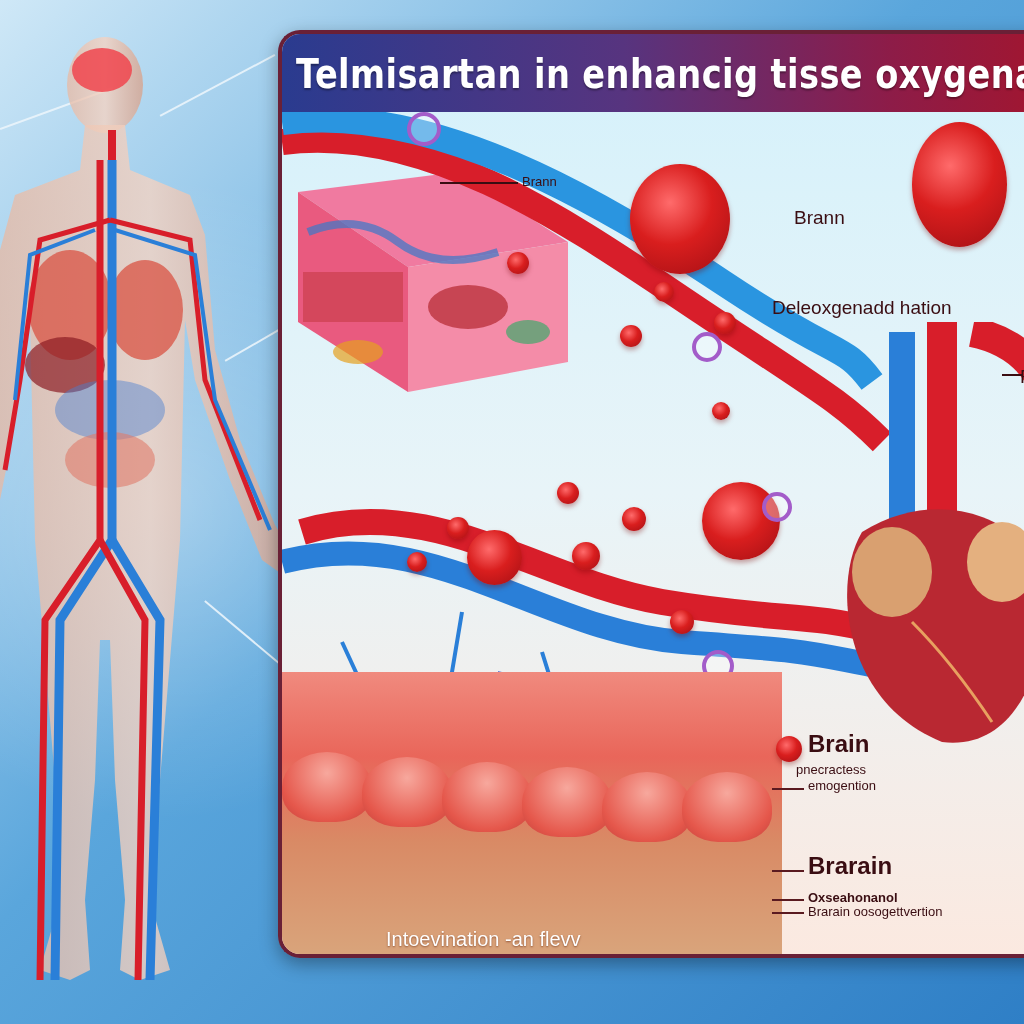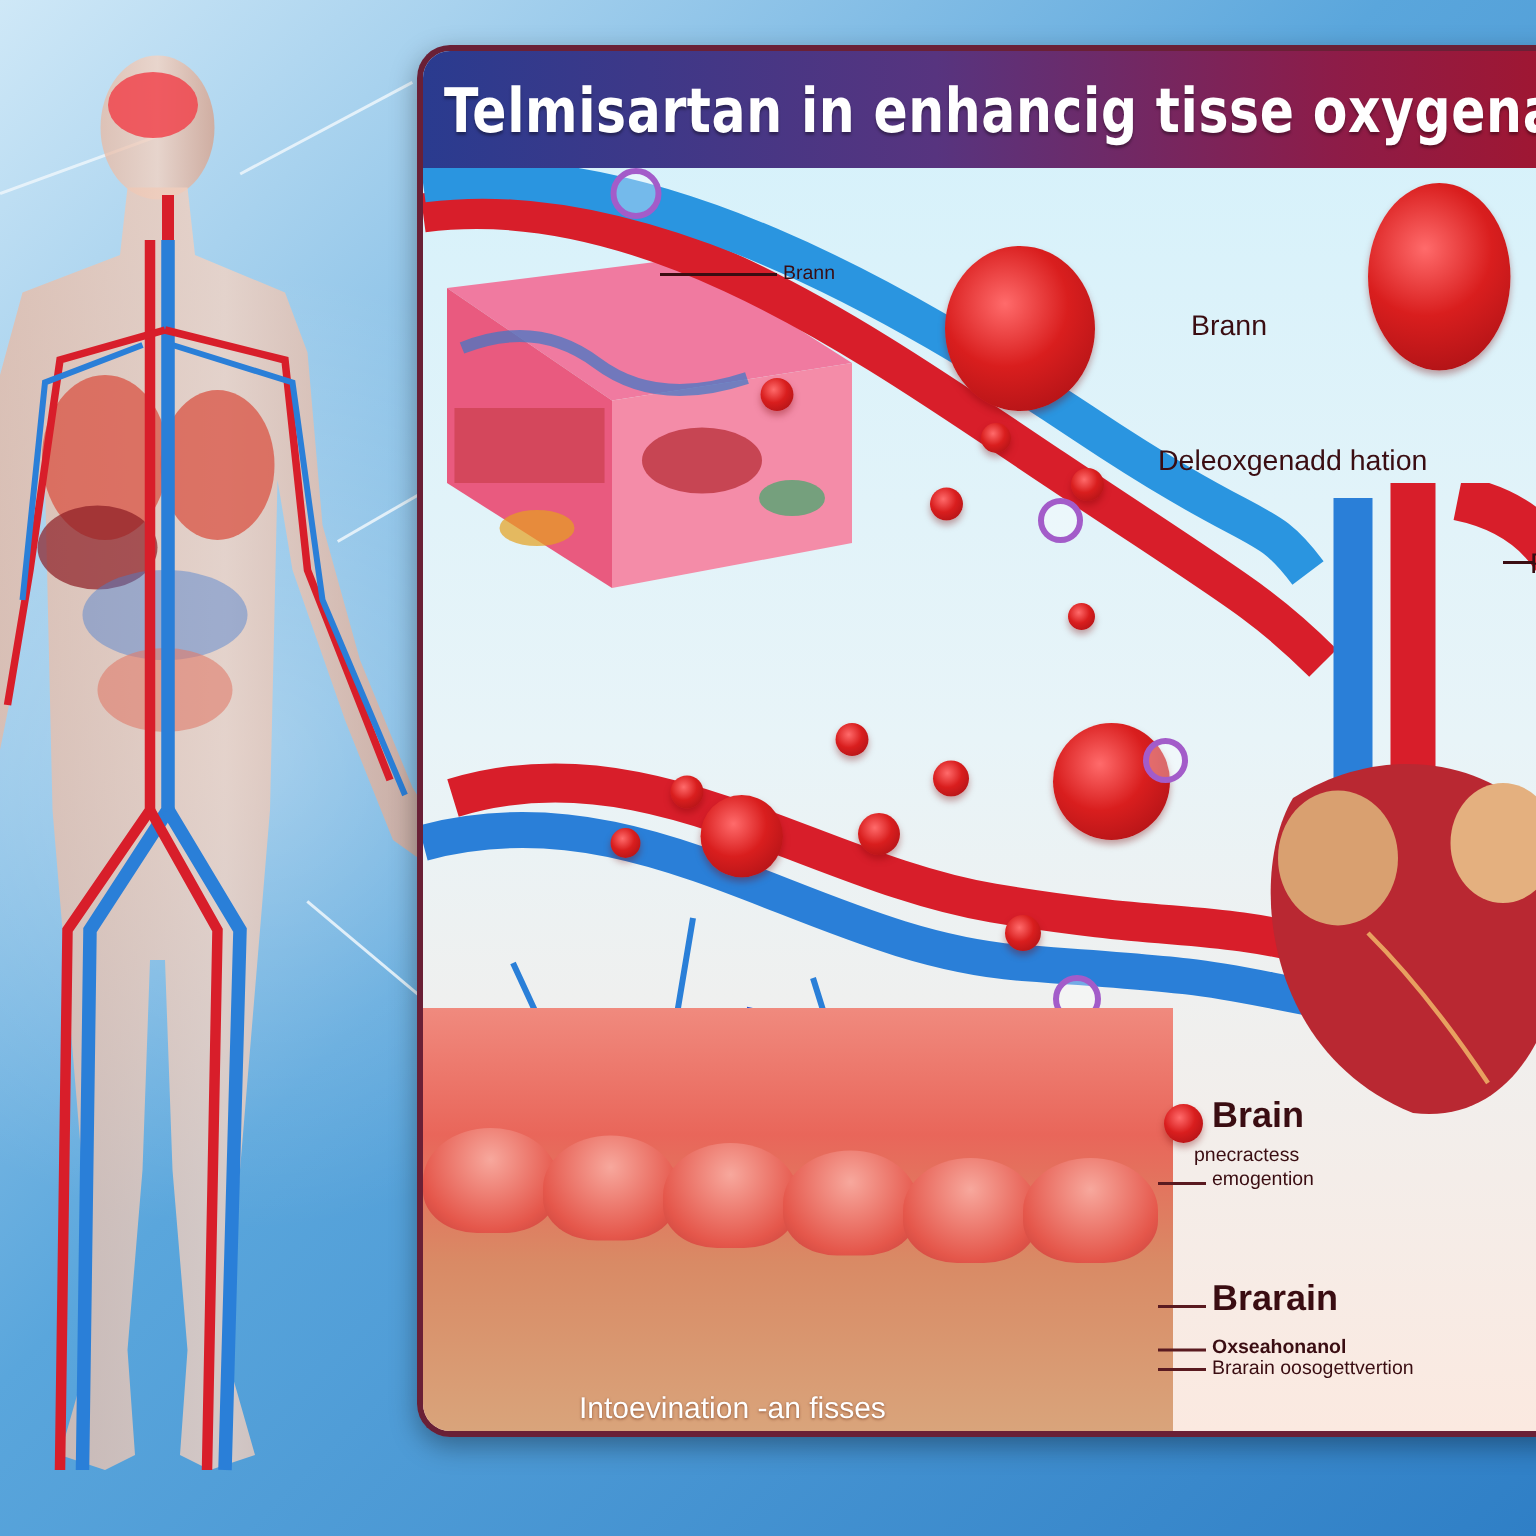--- a/index.html
+++ b/index.html
@@ -168,21 +168,21 @@
     <div class="bump" style="left:240px;top:655px;width:90px;height:70px;"></div>
     <div class="bump" style="left:320px;top:660px;width:90px;height:70px;"></div>
     <div class="bump" style="left:400px;top:660px;width:90px;height:70px;"></div>
 
     <div class="arrow-line" style="left:158px;top:70px;width:78px;"></div>
     <div class="label sm" style="left:240px;top:62px;">Brann</div>
     <div class="label md" style="left:512px;top:95px;">Brann</div>
     <div class="label md" style="left:490px;top:185px;">Deleoxgenadd hation</div>
     <div class="arrow-line" style="left:720px;top:262px;width:20px;"></div>
     <div class="label md" style="left:738px;top:254px;">R</div>
-    <div class="label light" style="left:104px;top:816px;">Intoevination -an fisses</div>
+    <div class="label light" style="left:104px;top:816px;">Intoevination -an flevv</div>
 
     <div class="rbc" style="left:494px;top:624px;width:26px;height:26px;"></div>
     <div class="label lg" style="left:526px;top:618px;">Brain</div>
     <div class="label sm" style="left:514px;top:650px;">pnecractess</div>
     <div class="ticks" style="left:490px;top:676px;width:32px;"></div>
     <div class="label sm" style="left:526px;top:666px;">emogention</div>
     <div class="ticks" style="left:490px;top:758px;width:32px;"></div>
     <div class="label lg" style="left:526px;top:740px;text-align:center;">Brarain</div>
     <div class="ticks" style="left:490px;top:787px;width:32px;"></div>
     <div class="label sm" style="left:526px;top:778px;font-weight:bold;">Oxseahonanol</div>

